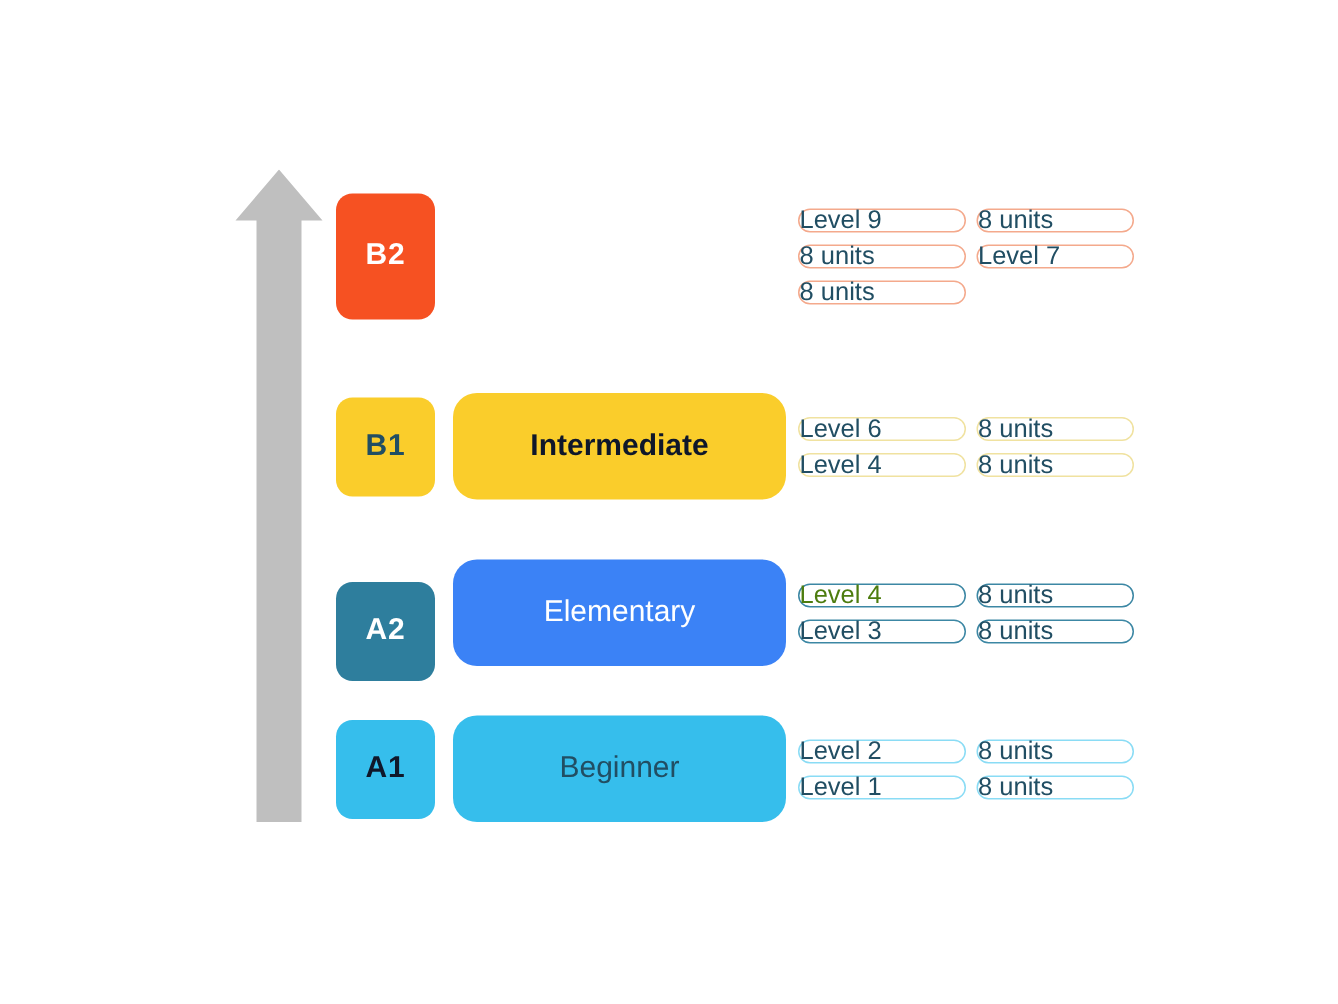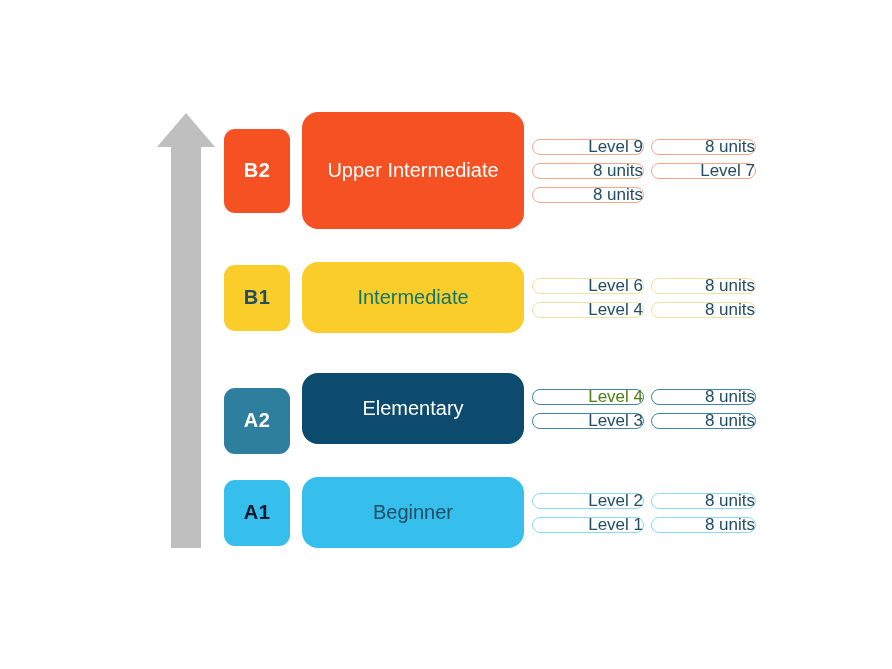--- a/index.html
+++ b/index.html
@@ -69,40 +69,37 @@
     row-gap: 8px;
   }
   .pill {
     height: 16px;
     box-sizing: border-box;
     background: #ffffff;
     border: 1.5px solid;
     border-radius: 9px;
     display: flex;
     align-items: center;
-    justify-content: flex-end;
+    justify-content: flex-start;
     font-size: 17px;
   }
 </style>
 </head>
 <body>
 
 <div class="canvas">
   <div class="arrow-wrap">
     <svg width="60" height="435" viewBox="0 0 60 435">
       <polygon id="arrow-poly" points="30,0 59,34 45,34 45,435 15,435 15,34 1,34" fill="#bfbfbf"></polygon>
     </svg>
   </div>
 
   <section class="group">
     <div class="badge" style="background: rgb(246, 81, 34); color: rgb(255, 255, 255);">
       <span class="badge-label">B2</span>
-    </div>
-    <div class="bar" style="background: rgb(246, 81, 34); color: rgb(255, 255, 255);">
-      <span class="bar-label">Upper Intermediate</span>
     </div>
     <div class="rows">
   <div class="pill level-pill" style="border-color: rgb(244, 169, 140); color: rgb(33, 78, 99);">
     <span>Level 9</span>
   </div>
   <div class="pill units-pill" style="border-color: rgb(244, 169, 140); color: rgb(33, 78, 99);">
     <span>8 units</span>
   </div>
 
   <div class="pill units-pill" style="border-color: rgb(244, 169, 140); color: rgb(33, 78, 99);">
@@ -115,21 +112,21 @@
   <div class="pill units-pill" style="border-color: rgb(244, 169, 140); color: rgb(33, 78, 99);">
     <span>8 units</span>
   </div>
 </div>
   </section>
 
   <section class="group">
     <div class="badge" style="background: rgb(250, 205, 43); color: rgb(33, 78, 99);">
       <span class="badge-label">B1</span>
     </div>
-    <div class="bar" style="background: rgb(250, 205, 43); color: #0f766e;">
+    <div class="bar" style="background: rgb(250, 205, 43); color: #0f172a; font-weight: bold;">
       <span class="bar-label">Intermediate</span>
     </div>
     <div class="rows">
   <div class="pill level-pill" style="border-color: rgb(240, 226, 160); color: rgb(33, 78, 99);">
     <span>Level 6</span>
   </div>
   <div class="pill units-pill" style="border-color: rgb(240, 226, 160); color: rgb(33, 78, 99);">
     <span>8 units</span>
   </div>
 
@@ -139,21 +136,21 @@
   <div class="pill units-pill" style="border-color: rgb(240, 226, 160); color: rgb(33, 78, 99);">
     <span>8 units</span>
   </div>
 </div>
   </section>
 
   <section class="group">
     <div class="badge" style="background: rgb(46, 126, 157); color: rgb(255, 255, 255); margin-top: 12px;">
       <span class="badge-label">A2</span>
     </div>
-    <div class="bar" style="background: #0c4a6e; color: rgb(255, 255, 255);">
+    <div class="bar" style="background: #3b82f6; color: rgb(255, 255, 255);">
       <span class="bar-label">Elementary</span>
     </div>
     <div class="rows">
   <div class="pill level-pill" style="border-color: rgb(60, 135, 164); color: #4d7c0f;">
     <span>Level 4</span>
   </div>
   <div class="pill units-pill" style="border-color: rgb(60, 135, 164); color: rgb(33, 78, 99);">
     <span>8 units</span>
   </div>
 

